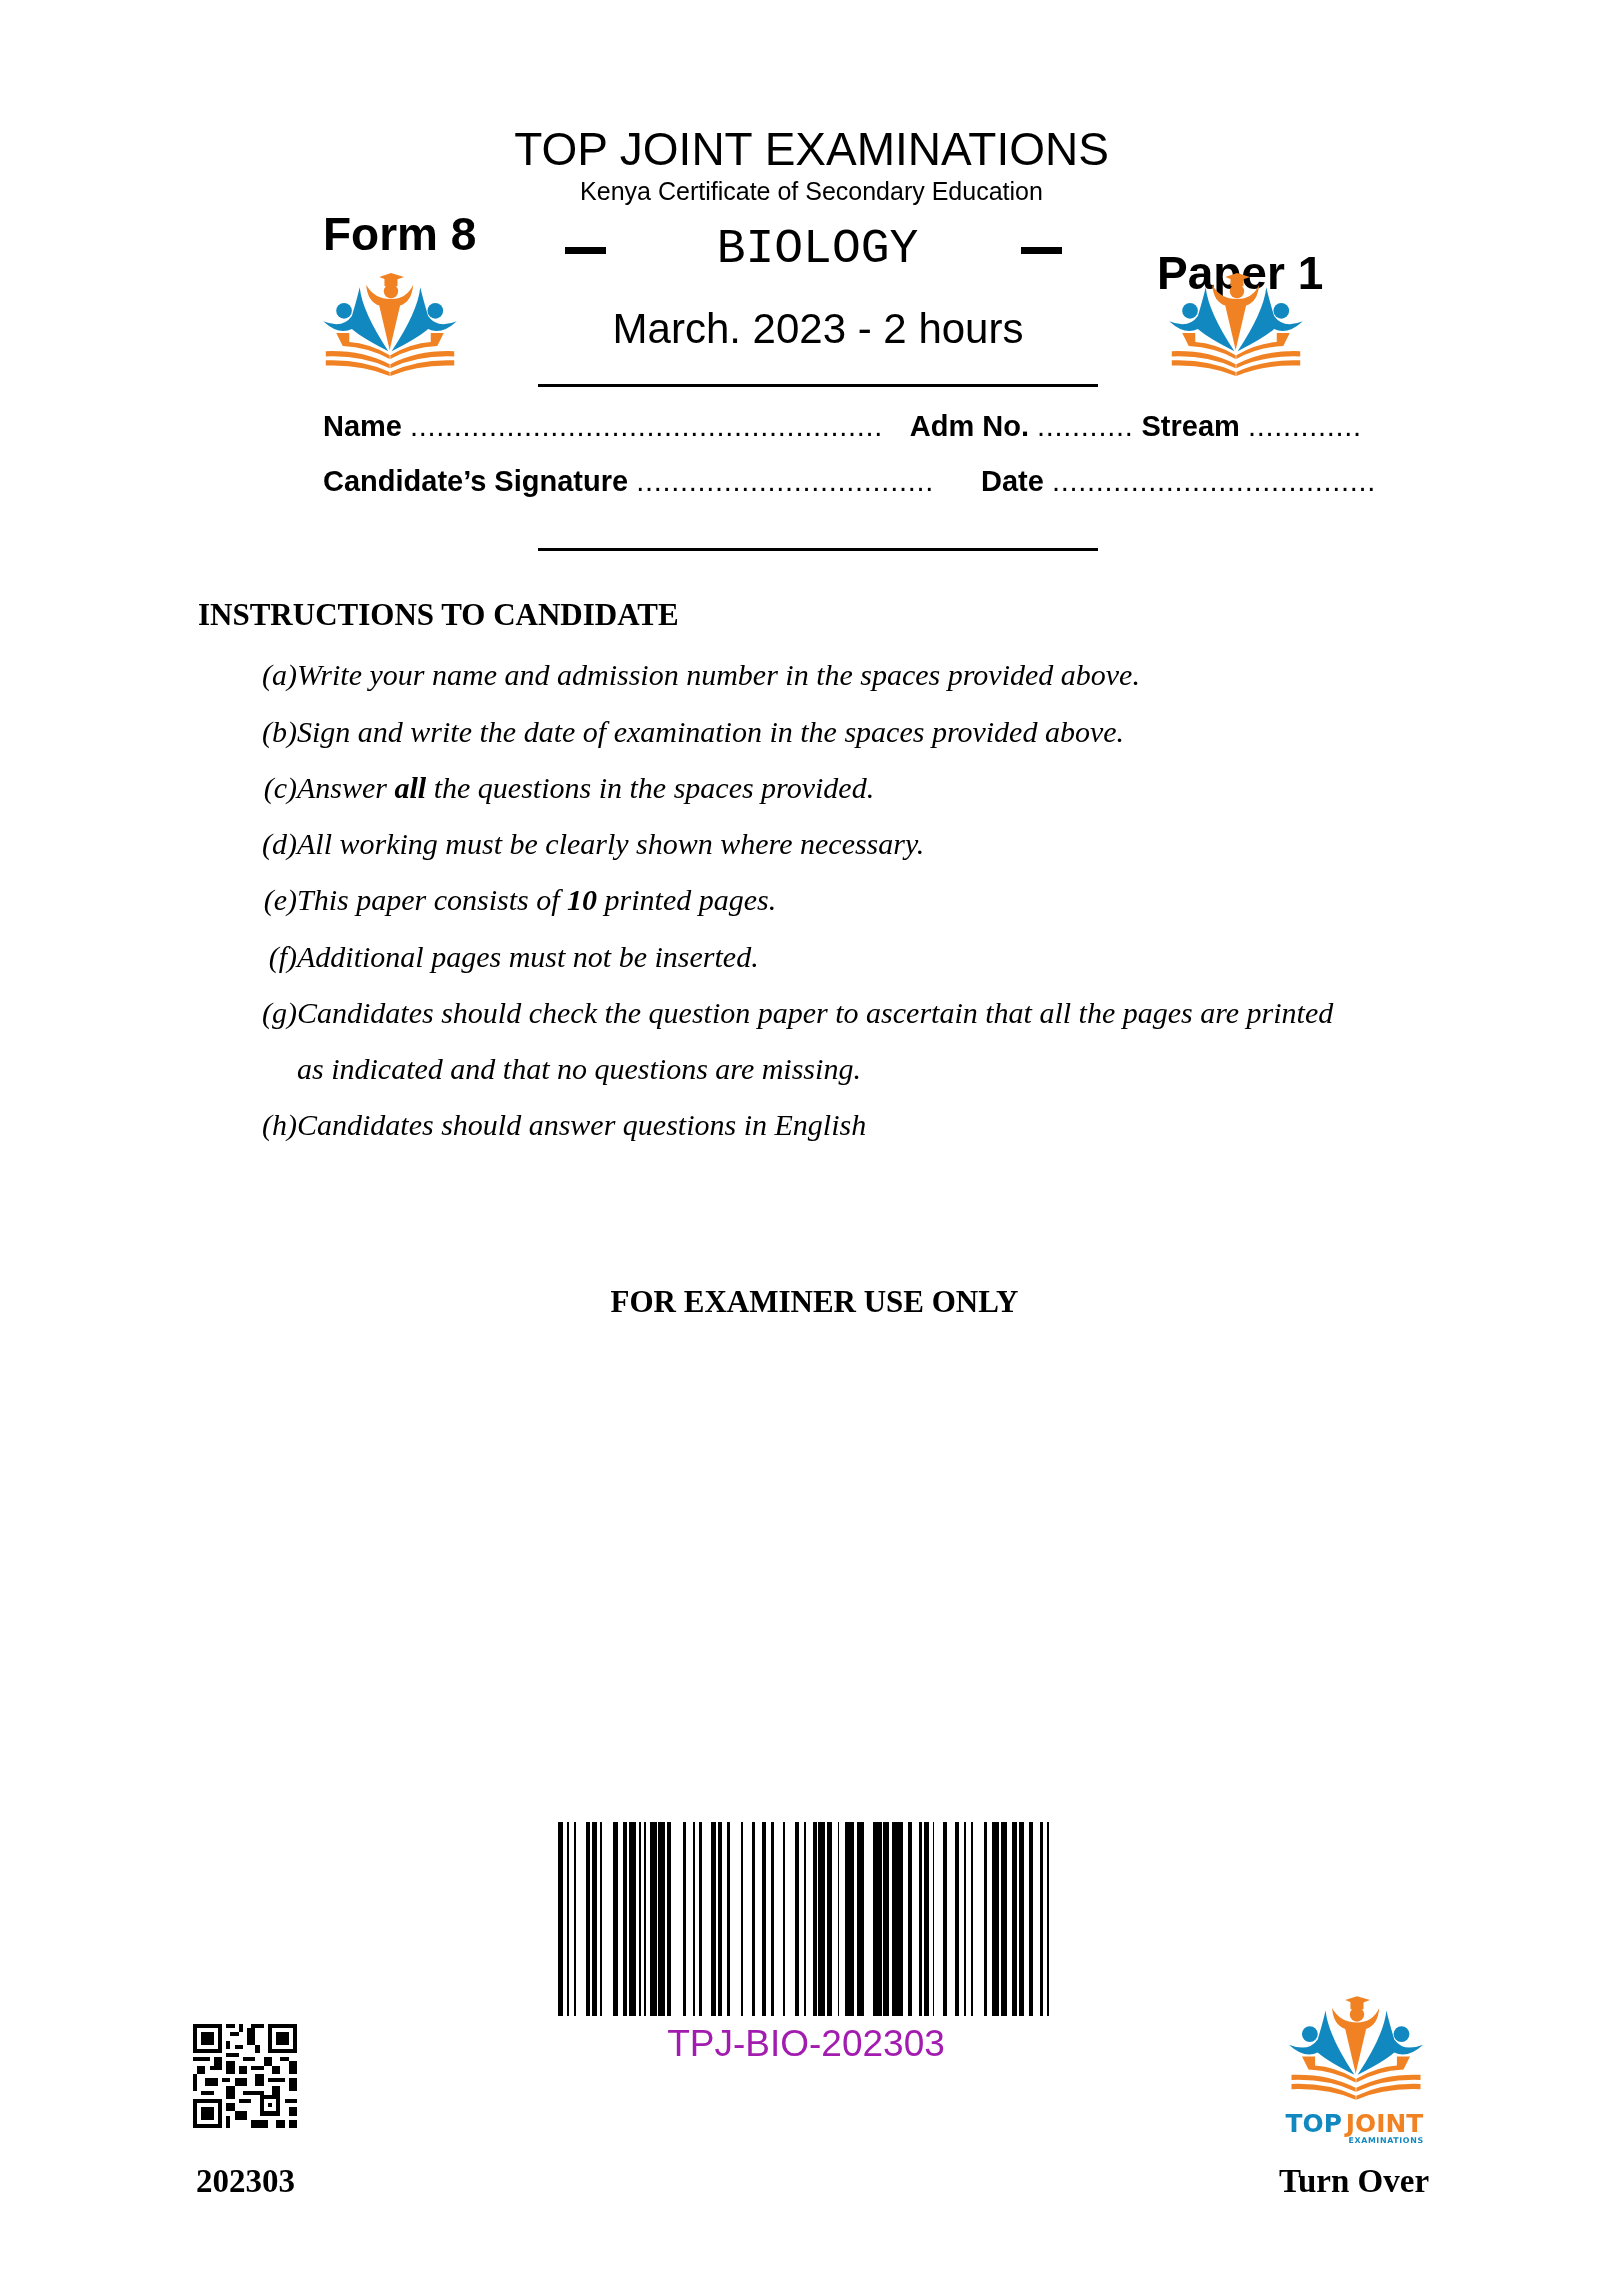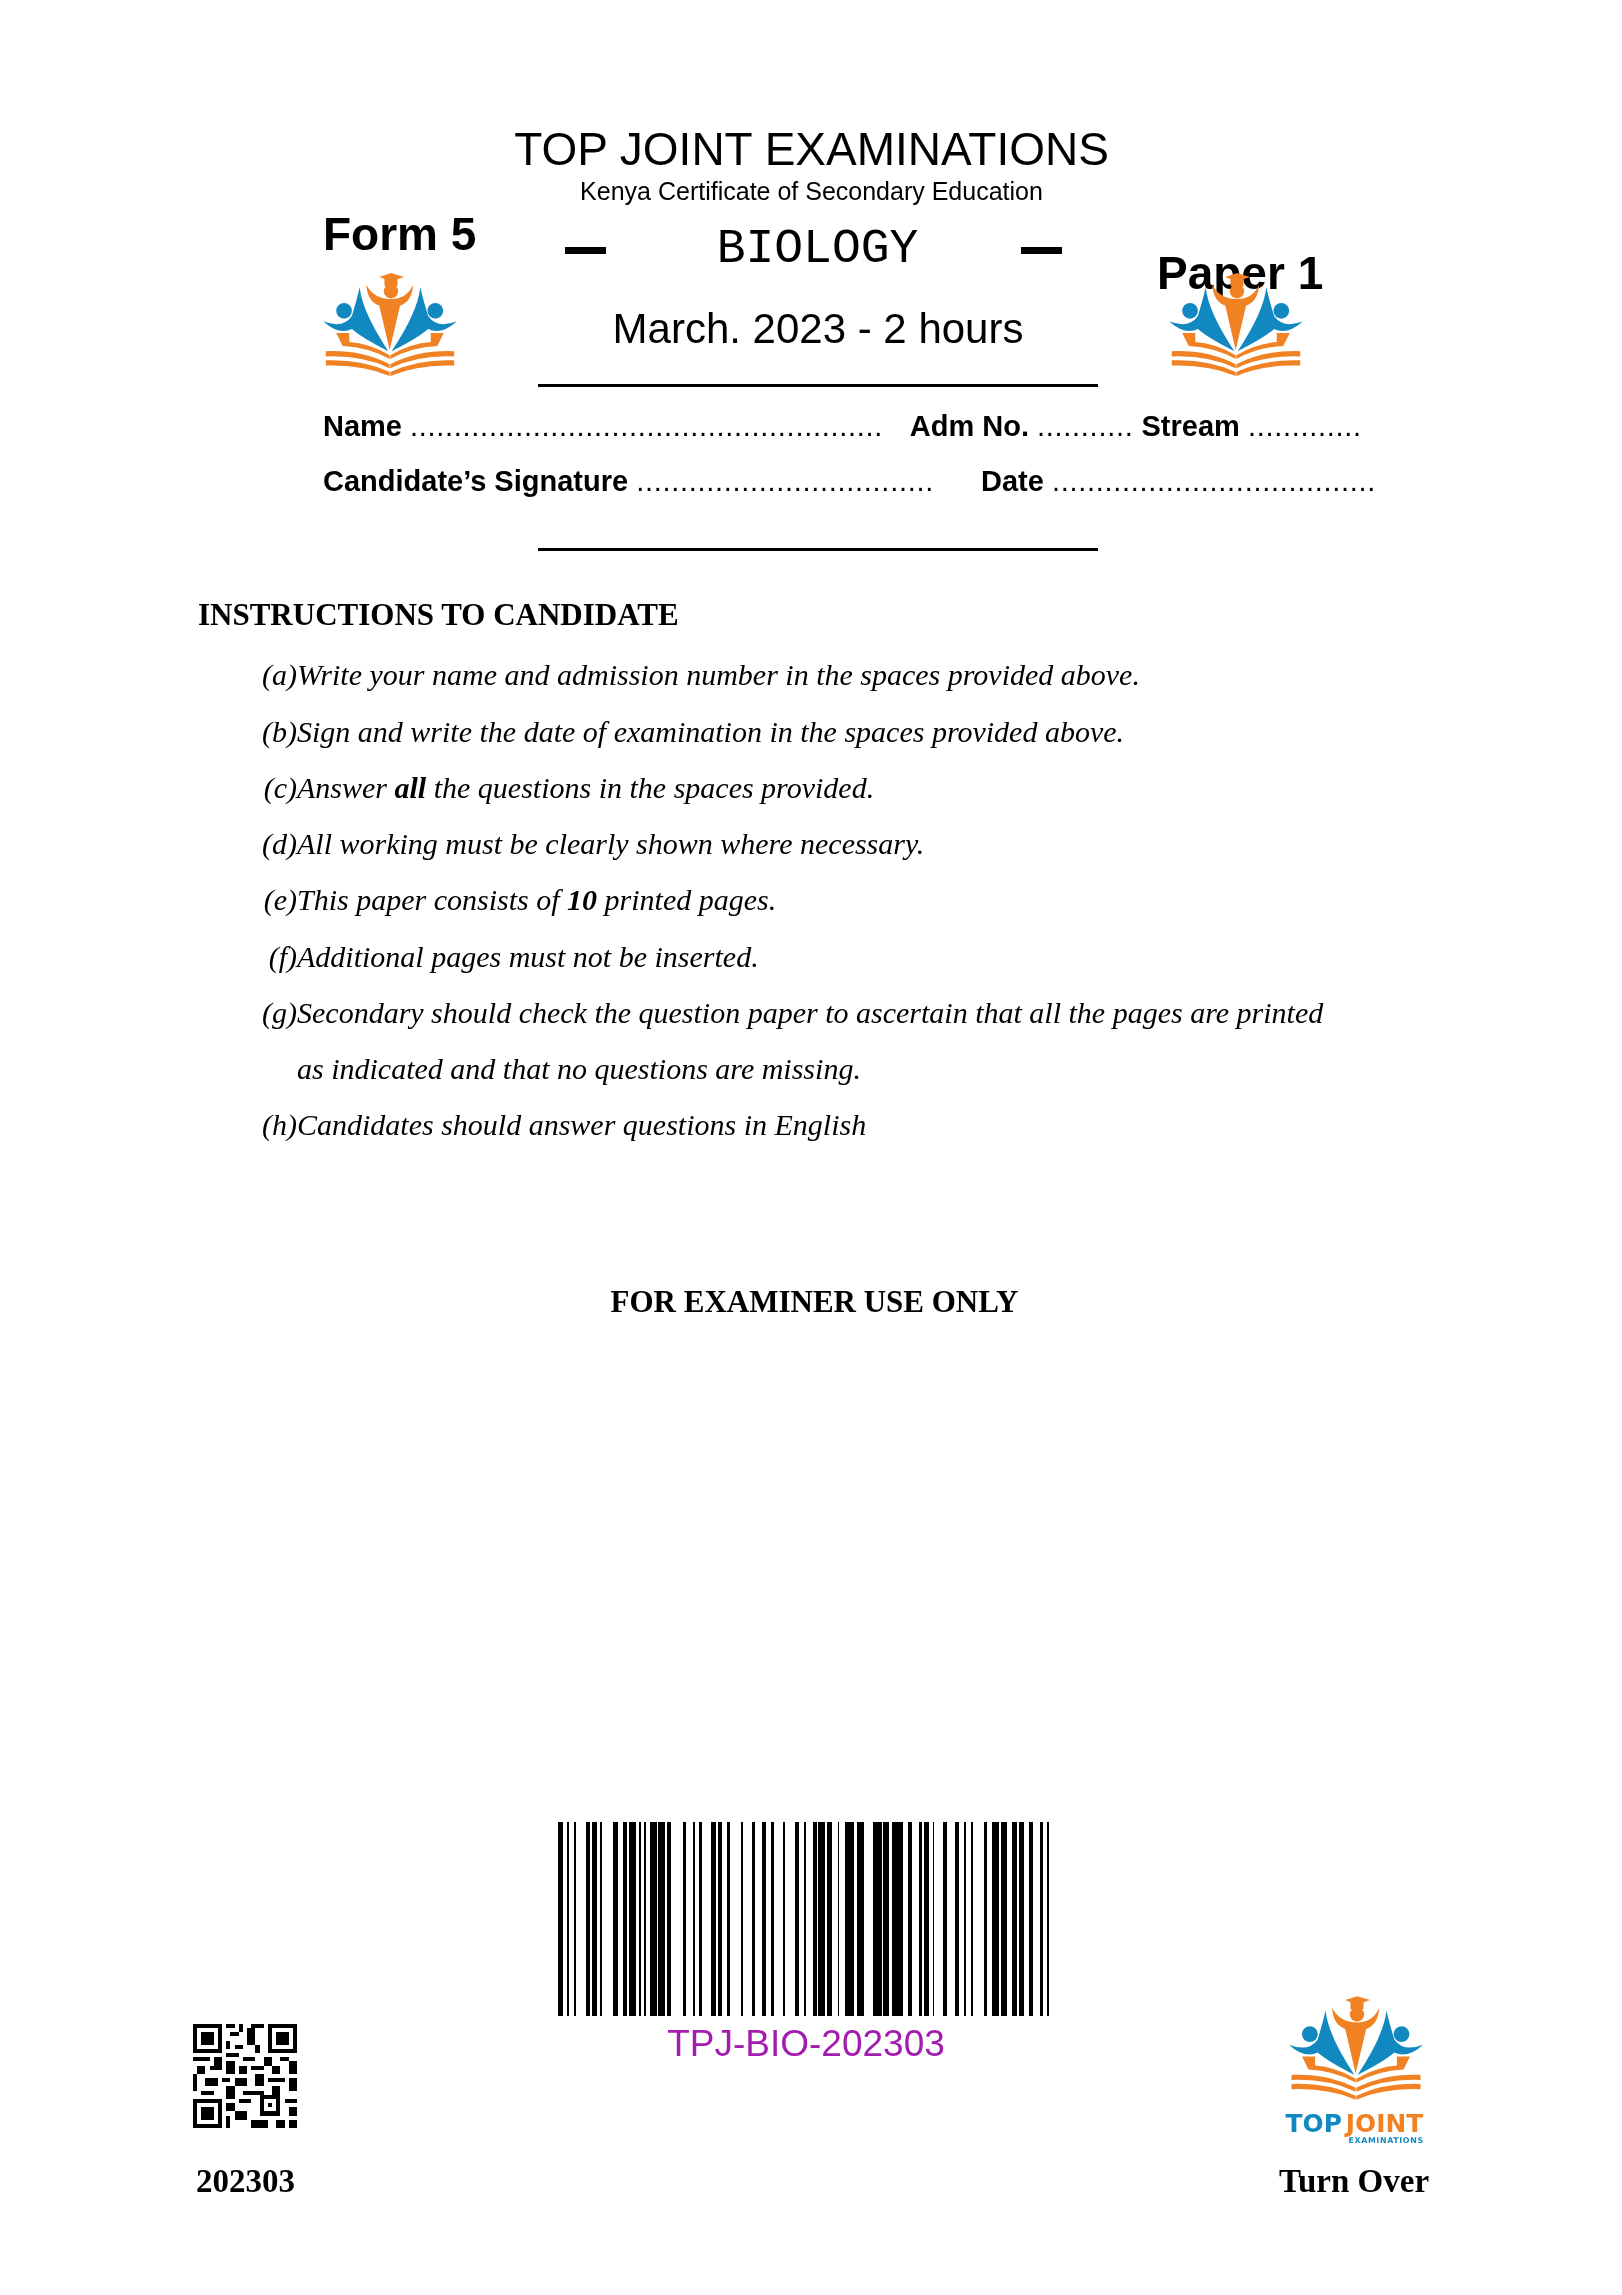--- a/index.html
+++ b/index.html
@@ -52,21 +52,21 @@
   #qr { position: absolute; left: 193px; top: 2024px; width: 104px; height: 104px; }
   #doc-code { left: 196px; top: 2163px; font-size: 33px; font-weight: bold; font-family: "Liberation Serif", serif; }
   #logo-footer { position: absolute; left: 1283px; top: 1996px; width: 146px; height: 149px; }
   #turn-over { left: 1279px; top: 2163px; font-size: 33px; font-weight: bold; font-family: "Liberation Serif", serif; }
 </style>
 </head>
 <body>
 
 <div id="brand-title" class="abs">TOP JOINT EXAMINATIONS</div>
 <div id="brand-subtitle" class="abs">Kenya Certificate of Secondary Education</div>
-<div id="form-label" class="abs">Form 5</div>
+<div id="form-label" class="abs">Form 8</div>
 <div id="paper-label" class="abs">Paper 1</div>
 <div id="dash-left" class="dash"></div>
 <div id="subject" class="abs">BIOLOGY</div>
 <div id="dash-right" class="dash"></div>
 <div id="exam-date" class="abs">March. 2023 - 2 hours</div>
 <div id="rule-1" class="rule"></div>
 
 <svg id="logo-left" class="logo" viewBox="0 0 205 158">
   <g>
 
@@ -142,21 +142,21 @@
 <div class="instr" style="top:827px">
   <span class="lbl">(d)</span><span>All working must be clearly shown where necessary.</span><b></b><span></span>
 </div>
 <div class="instr" style="top:883px">
   <span class="lbl">(e)</span><span>This paper consists of </span><b>10</b><span> printed pages.</span>
 </div>
 <div class="instr" style="top:940px">
   <span class="lbl">(f)</span><span>Additional pages must not be inserted.</span><b></b><span></span>
 </div>
 <div class="instr" style="top:996px">
-  <span class="lbl">(g)</span><span>Secondary should check the question paper to ascertain that all the pages are printed</span><b></b><span></span>
+  <span class="lbl">(g)</span><span>Candidates should check the question paper to ascertain that all the pages are printed</span><b></b><span></span>
 </div>
 <div class="instr" style="top:1052px">
   <span class="lbl"></span><span>as indicated and that no questions are missing.</span><b></b><span></span>
 </div>
 <div class="instr" style="top:1108px">
   <span class="lbl">(h)</span><span>Candidates should answer questions in English</span><b></b><span></span>
 </div>
 
 <div id="examiner-heading" class="abs">FOR EXAMINER USE ONLY</div>
 <table id="score-table">

